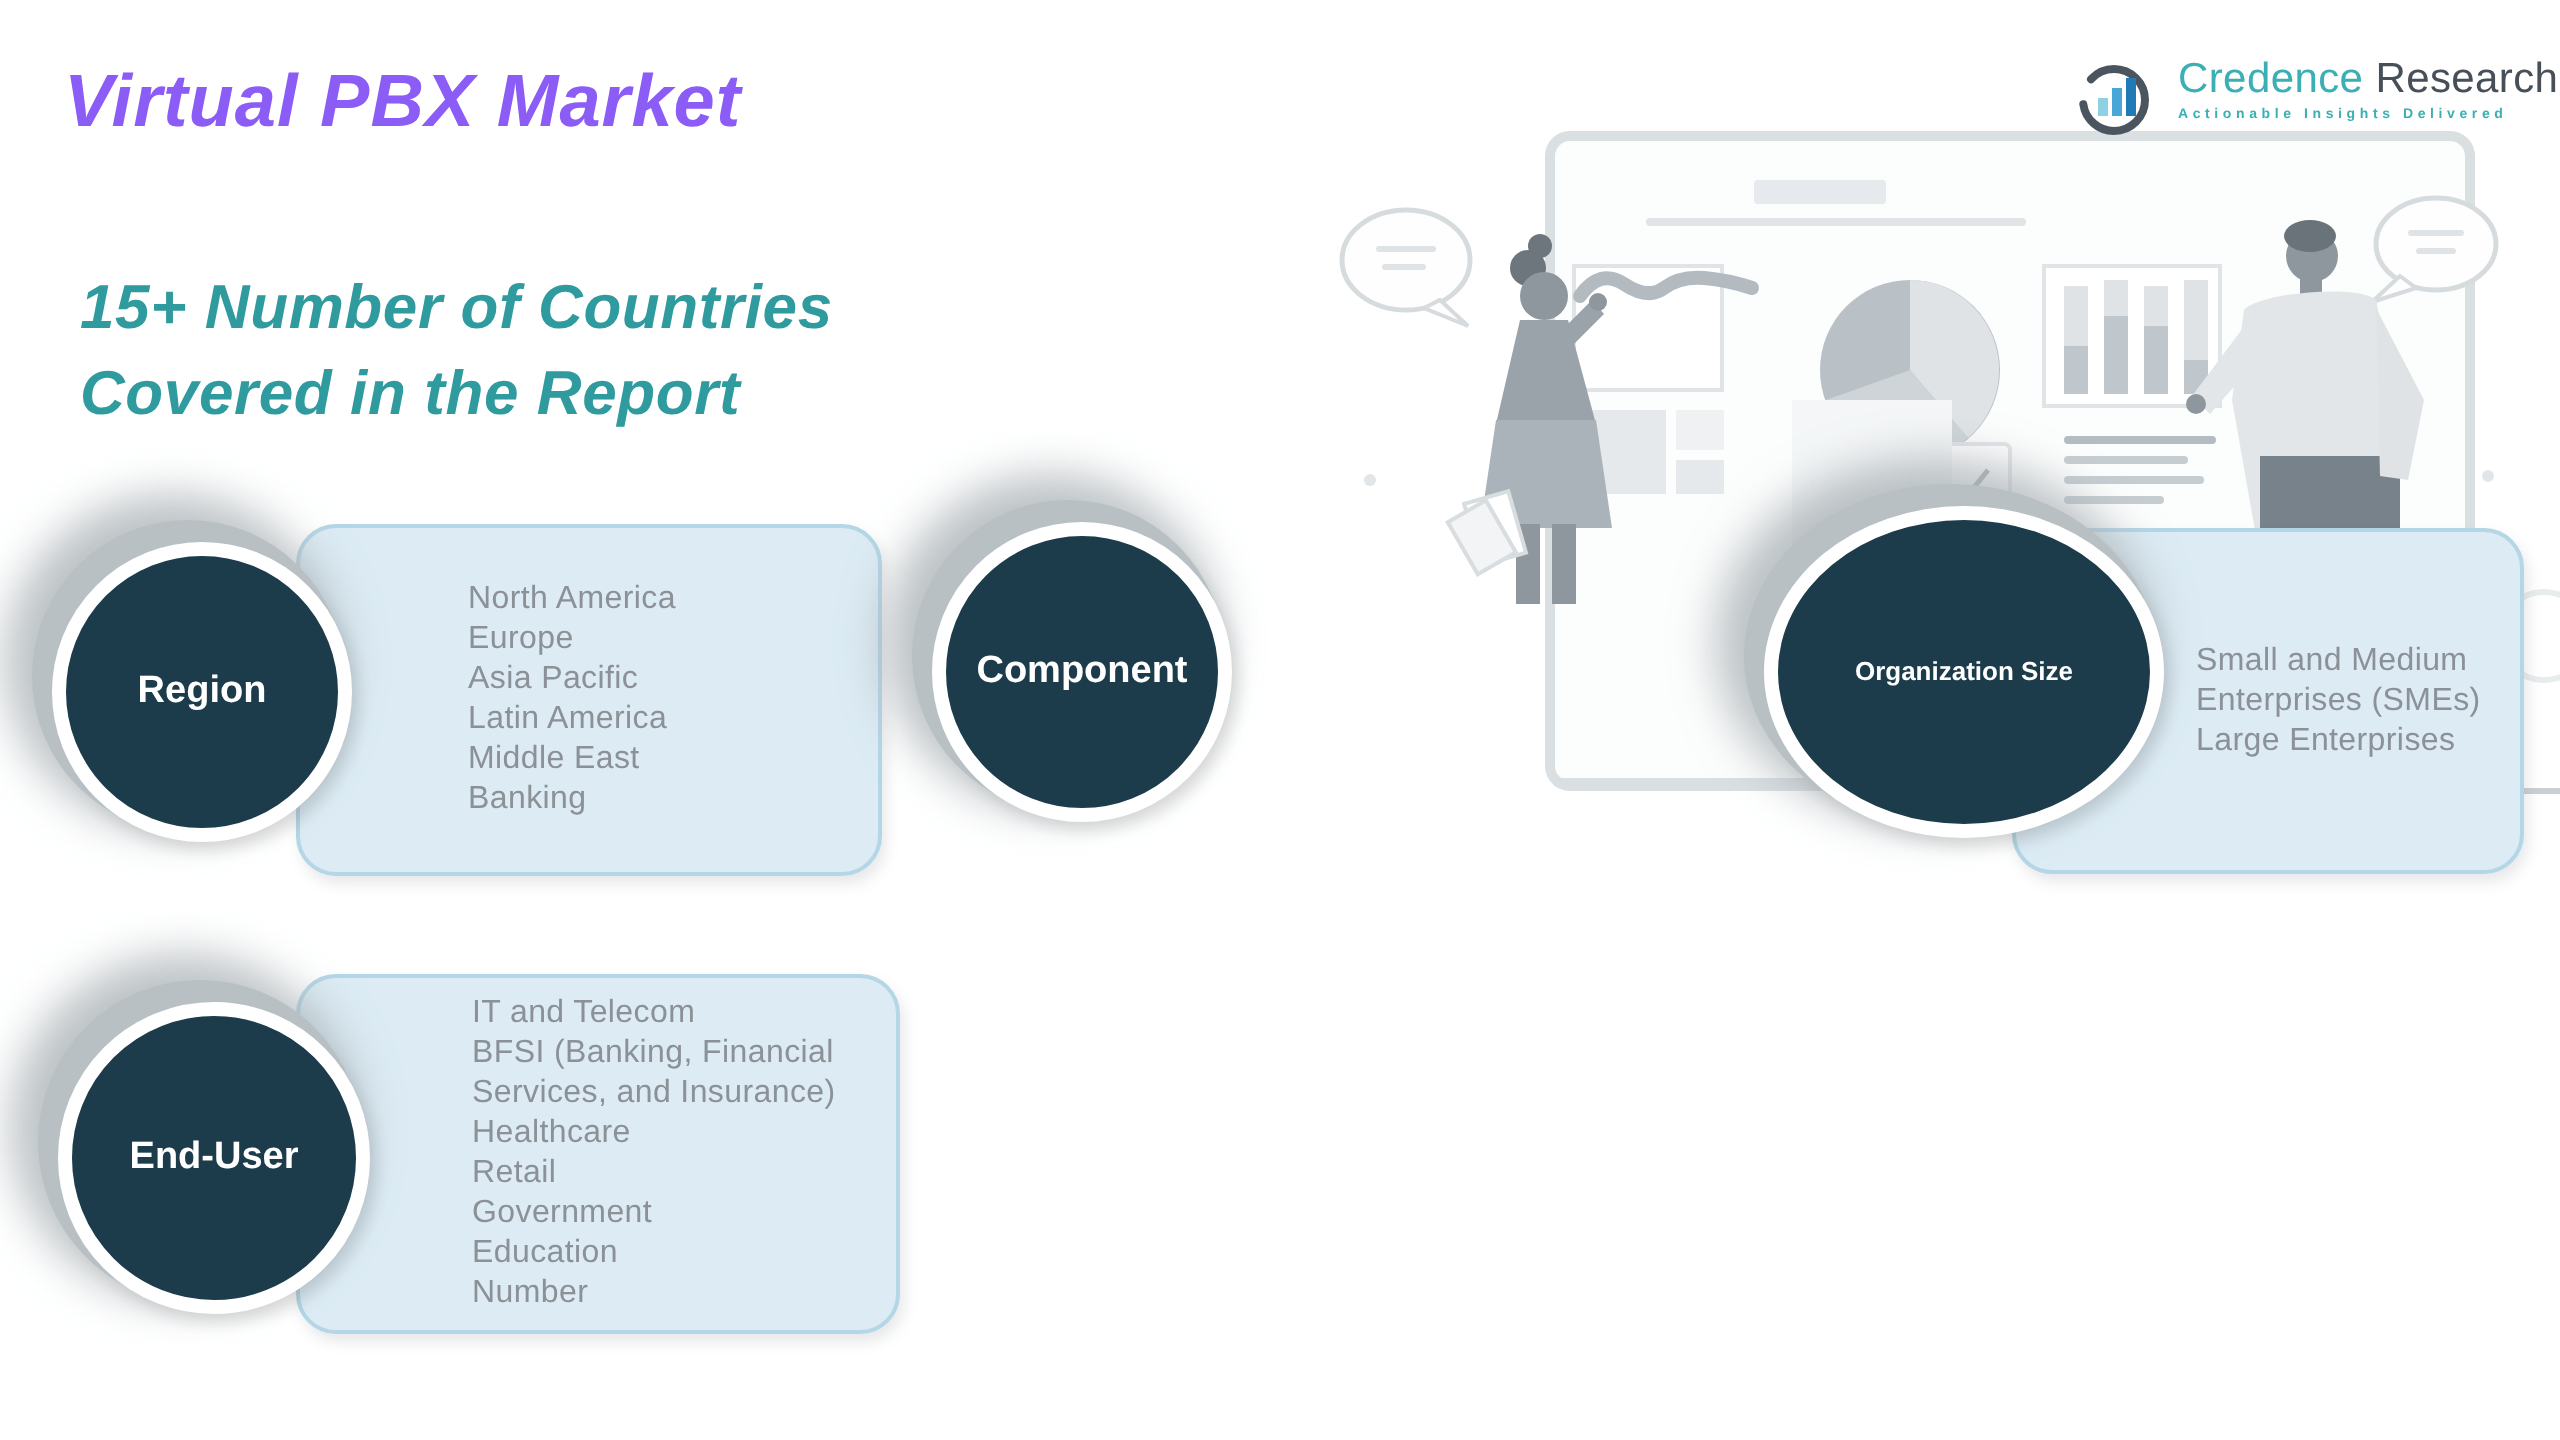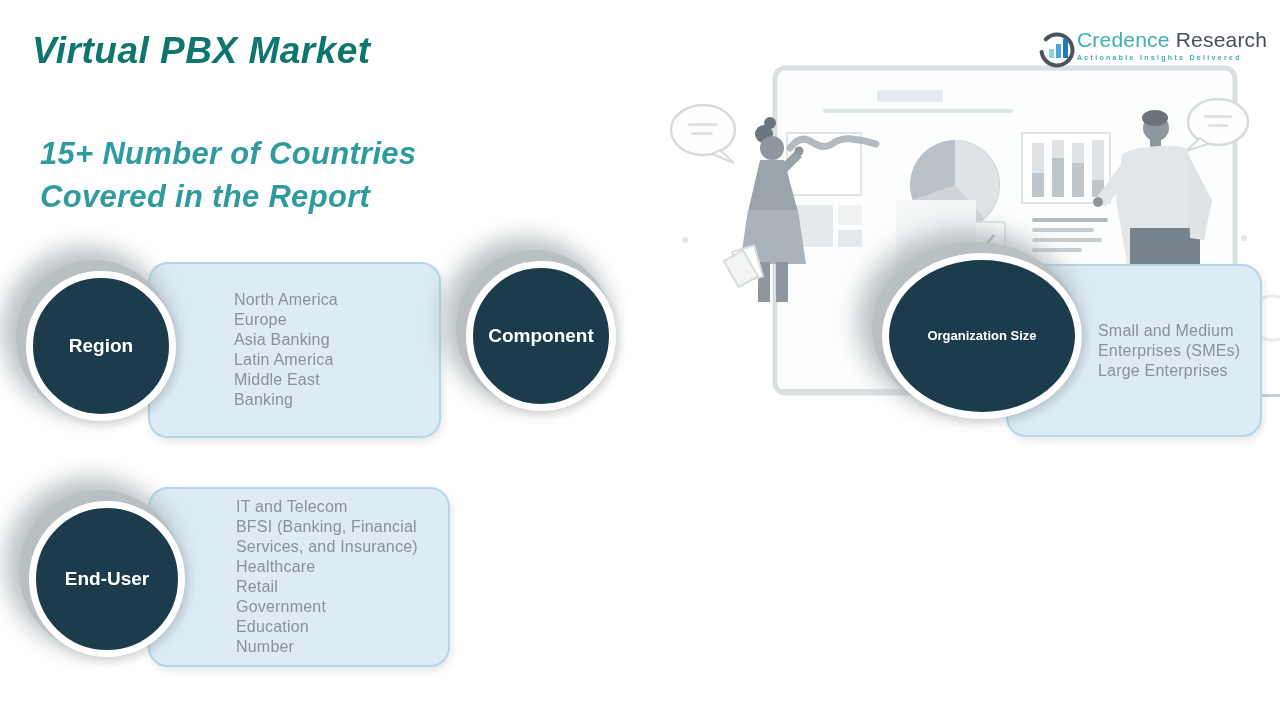--- a/index.html
+++ b/index.html
@@ -5,29 +5,29 @@
   html,body{margin:0;padding:0;background:#ffffff;}
   *{box-sizing:border-box;}
   .stage{
     position:relative;width:1280px;height:720px;overflow:hidden;background:#ffffff;
     font-family:"Liberation Sans","DejaVu Sans",sans-serif;
   }
   
   .title{
     position:absolute;left:32px;top:30px;
     font-size:37px;font-weight:700;font-style:italic;
-    color:#0f766e;letter-spacing:.5px;
+    color:#8b5cf6;letter-spacing:.5px;
   }
   .subtitle{
     position:absolute;left:40px;top:132px;width:480px;
     font-size:31px;font-weight:700;font-style:italic;
     color:#2f9b9e;line-height:43px;letter-spacing:.3px;
   }
   
-  .logo{position:absolute;left:1038px;top:28px;display:flex;align-items:flex-start;gap:1px;z-index:6;}
+  .logo{position:absolute;left:1038px;top:28px;display:flex;align-items:flex-start;gap:13px;z-index:6;}
   .logo-text{display:flex;flex-direction:column;}
   .brand{font-size:21px;line-height:24px;letter-spacing:.2px;}
   .brand .b1{color:#3aafb4;}
   .brand .b2{color:#475059;}
   .tagline{font-size:7px;letter-spacing:2.3px;color:#3aafb4;margin-top:2px;font-weight:700;}
   
   .illu{position:absolute;left:660px;top:50px;width:620px;height:360px;z-index:0;}
   
   .card{
     position:absolute;background:#dcebf4;border:2px solid #b4d6e6;border-radius:20px;
@@ -171,21 +171,21 @@
         <span class="b2">Research</span>
       </div>
       <div class="tagline">Actionable Insights Delivered</div>
     </div>
   </div>
 
   <div class="card" id="card-region">
     <div class="seg-items">
         <div>North America</div>
         <div>Europe</div>
-        <div>Asia Banking</div>
+        <div>Asia Pacific</div>
         <div>Latin America</div>
         <div>Middle East</div>
         <div>Banking</div>
       </div>
   </div>
   <div class="card" id="card-orgsize">
     <div class="seg-items">
         <div>Small and Medium Enterprises (SMEs)</div>
         <div>Large Enterprises</div>
       </div>

